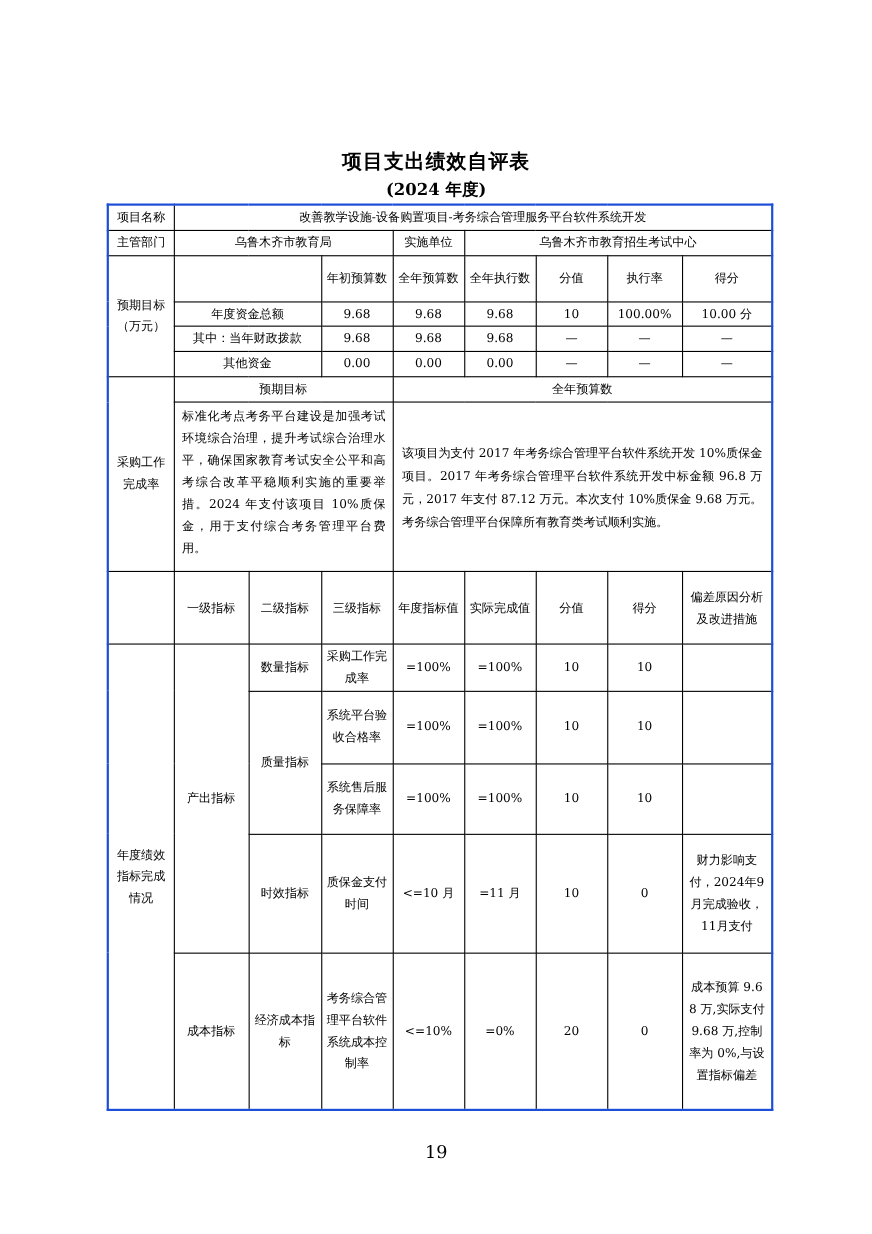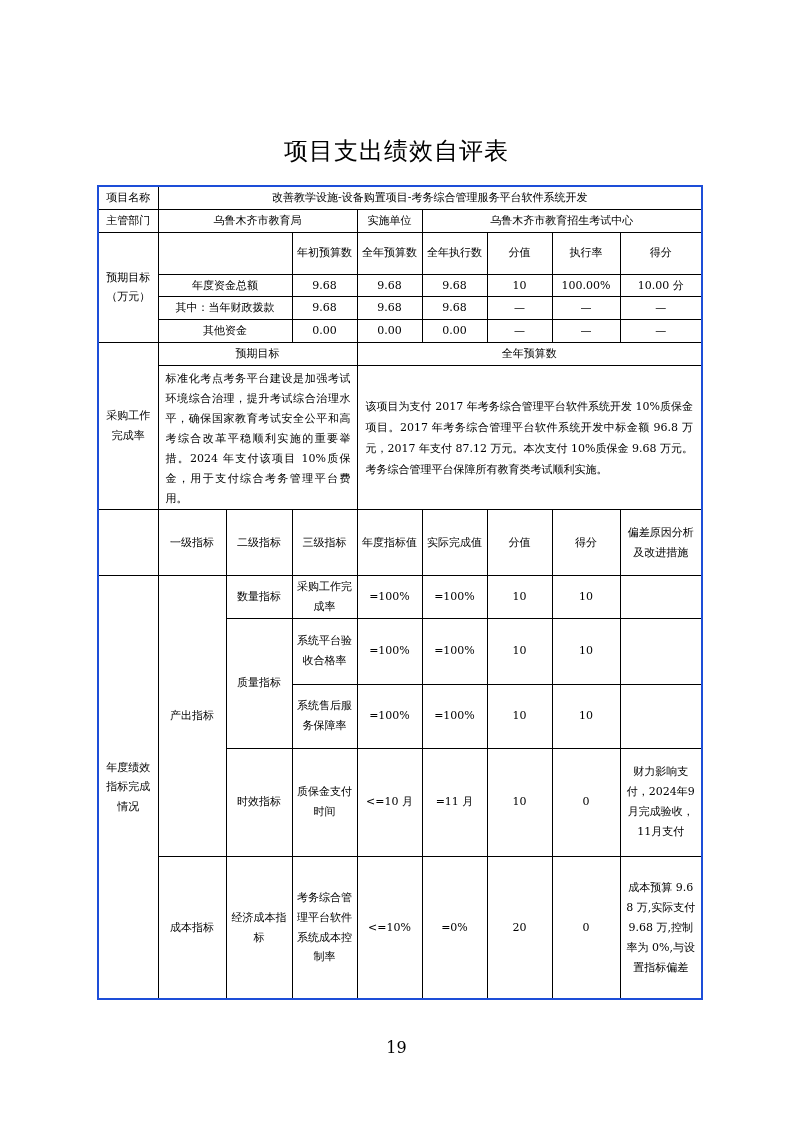--- a/index.html
+++ b/index.html
@@ -4,21 +4,21 @@
 <style>
   html,body { margin:0; padding:0; }
   body {
     width:793px; height:1122px;
     background:#ffffff;
     position:relative;
     font-family:"DejaVu Serif","Liberation Serif",serif;
     color:#000000;
   }
   .doc-header { position:absolute; top:135px; left:0; width:793px; text-align:center; }
-  .doc-title { font-size:24px; font-weight:normal; letter-spacing:1px; }
+  .doc-title { font-size:18px; font-weight:bold; letter-spacing:1px; }
   .doc-subtitle { font-size:15px; font-weight:bold; margin-top:4px; }
 
   table.selfeval {
     position:absolute; left:97px; top:185px;
     width:604px;
     border-collapse:collapse;
     table-layout:fixed;
     border:2px solid #1d4ed8;
   }
   td {
@@ -27,40 +27,41 @@
     text-align:center;
     vertical-align:middle;
     padding:1px 3px;
     line-height:1.8;
     overflow:hidden;
     word-break:break-all;
   }
   td.goal-expected {
     text-align:justify; text-align-last:left;
     vertical-align:top;
-    padding:3px 6px 0 7px;
+    padding:3px 6px 10px 7px;
     line-height:20px;
   }
   td.goal-actual {
     text-align:justify; text-align-last:left;
     vertical-align:middle;
     padding:2px 8px;
     line-height:21px;
   }
   td.deviation-cell { line-height:20px; padding:1px 5px; }
   .page-footer {
     position:absolute; top:1038px; left:0; width:793px;
     text-align:center; font-size:16px;
   }
 </style>
 </head>
 <body>
 
 <div class="doc-header">
   <div class="doc-title">项目支出绩效自评表</div>
+  <div class="doc-subtitle">(2024 年度)</div>
 </div>
 
 <table class="selfeval">
   <colgroup>
     <col style="width:60px">
       <col style="width:68px">
       <col style="width:66px">
     <col style="width:65px">
       <col style="width:65px">
       <col style="width:65px">

